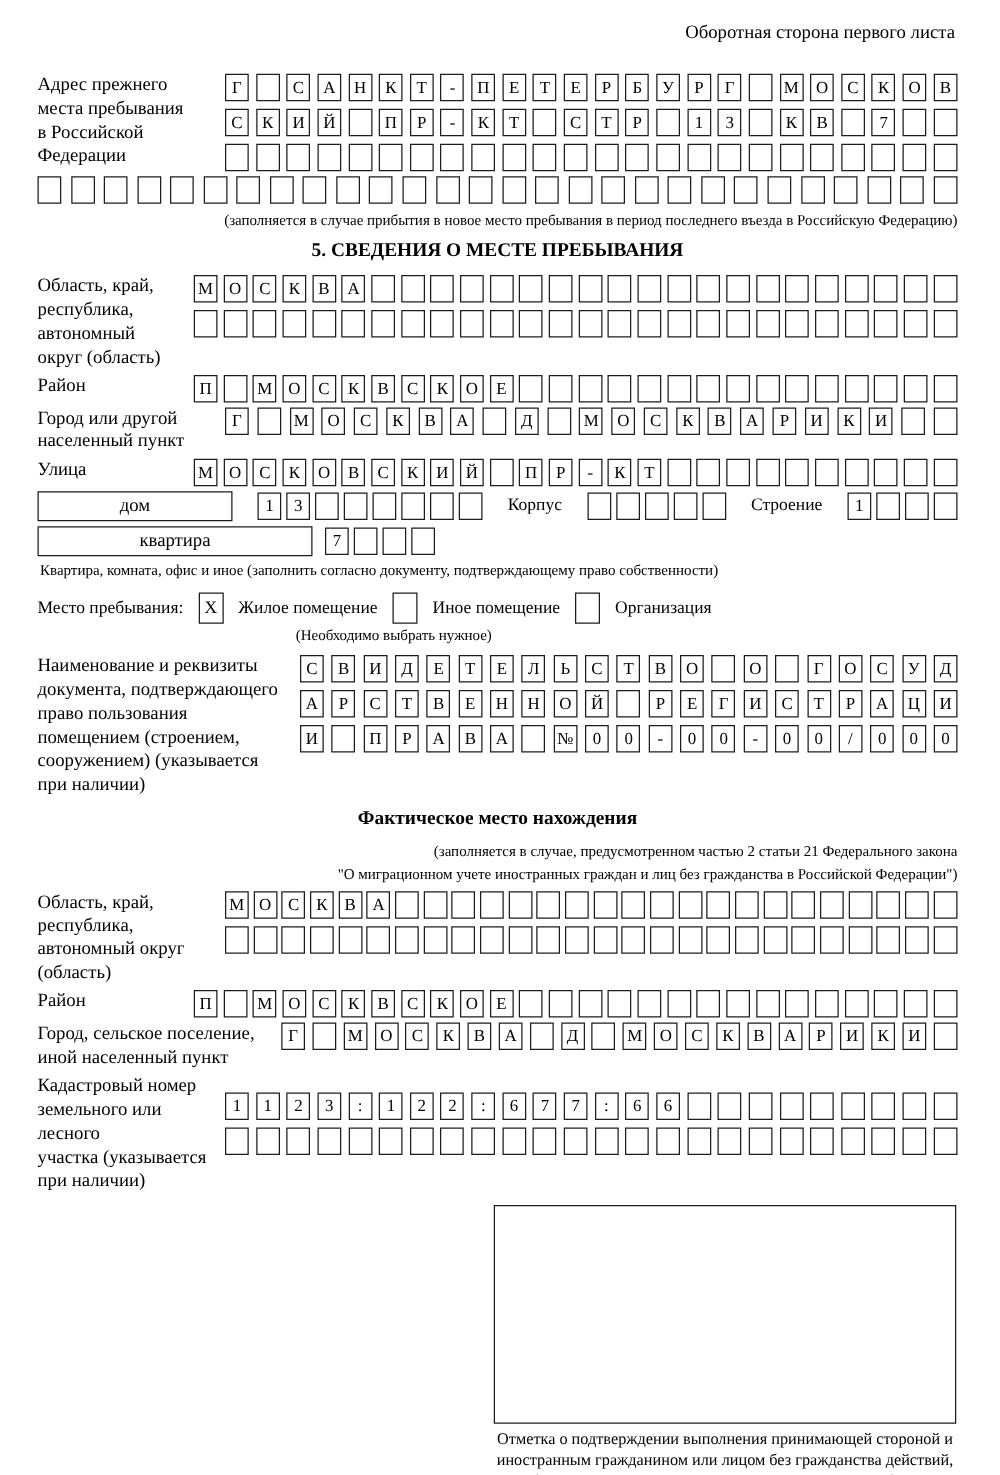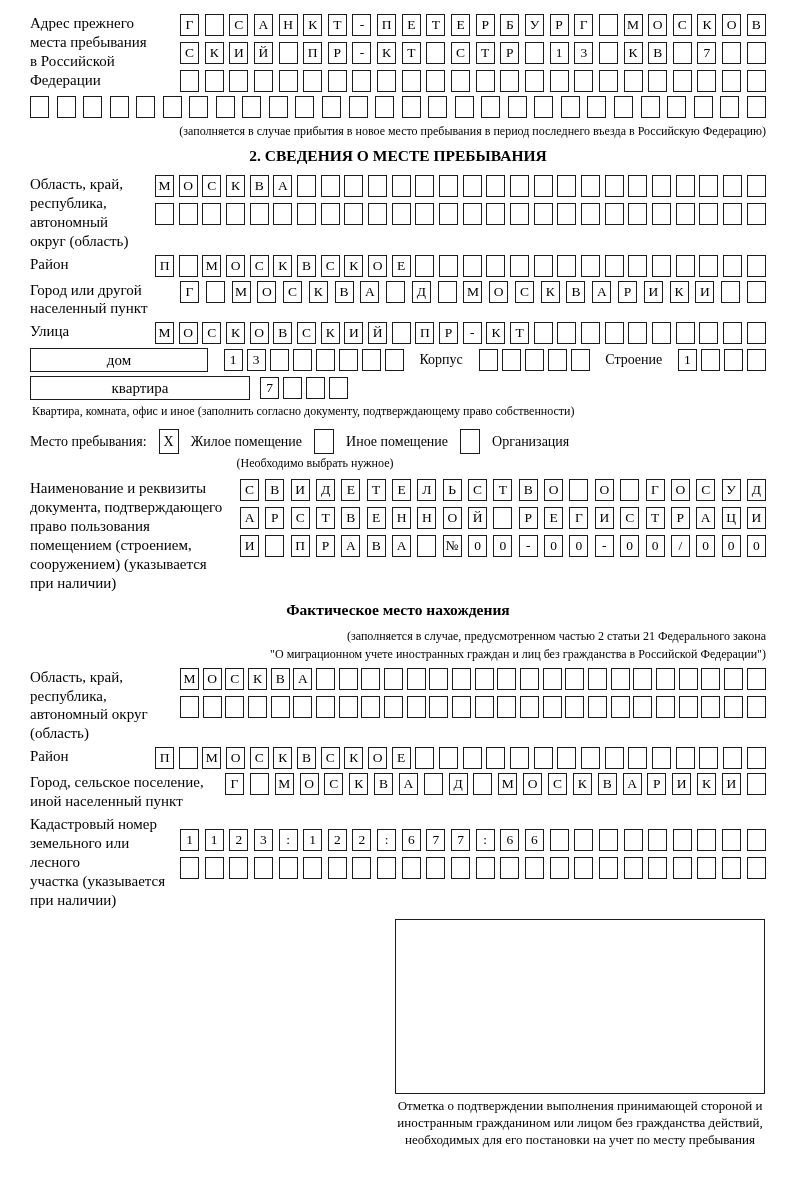--- a/index.html
+++ b/index.html
@@ -28,20 +28,21 @@
   .stamp-box{box-sizing:border-box;border:1.6px solid #1c1c1c;width:370px;height:175px;
              margin-left:365px;margin-top:10px;background:#fff;}
   .stamp-caption{width:420px;margin-left:340px;text-align:center;font-size:13px;line-height:1.3;margin-top:4px;}
   .mb6{margin-bottom:6px;}
 </style>
 </head>
 <body>
 
 <div class="page">
 
+  <div class="header-note">Оборотная сторона первого листа</div>
 
   <div class="flexrow">
     <div class="label" style="flex:0 0 150px;">Адрес прежнего
 места пребывания
 в Российской
 Федерации</div>
     <div class="rows-col">
       <div class="cellrow">
           <span class="cell">Г</span>
           <span class="cell"></span>
@@ -147,21 +148,21 @@
       <span class="cell"></span>
       <span class="cell"></span>
       <span class="cell"></span>
       <span class="cell"></span>
       <span class="cell"></span>
       <span class="cell"></span>
       <span class="cell"></span>
     </div>
   <div class="caption">(заполняется в случае прибытия в новое место пребывания в период последнего въезда в Российскую Федерацию)</div>
 
-  <div class="sec-title">2. СВЕДЕНИЯ О МЕСТЕ ПРЕБЫВАНИЯ</div>
+  <div class="sec-title">5. СВЕДЕНИЯ О МЕСТЕ ПРЕБЫВАНИЯ</div>
 
   <div class="flexrow">
     <div class="label" style="flex:0 0 125px;">Область, край,
 республика,
 автономный
 округ (область)</div>
     <div class="rows-col">
       <div class="cellrow">
           <span class="cell">М</span>
           <span class="cell">О</span>
@@ -315,21 +316,21 @@
           <span class="cell"></span>
           <span class="cell"></span>
           <span class="cell"></span>
           <span class="cell"></span>
           <span class="cell"></span>
         </div>
     </div>
   </div>
 
   <div class="house-row">
-    <div class="wide-box" style="width:178px;">дом</div>
+    <div class="wide-box" style="width:156px;">дом</div>
     <div class="cellrow gapped">
         <span class="cell">1</span>
         <span class="cell">3</span>
         <span class="cell"></span>
         <span class="cell"></span>
         <span class="cell"></span>
         <span class="cell"></span>
         <span class="cell"></span>
         <span class="cell"></span>
       </div>

